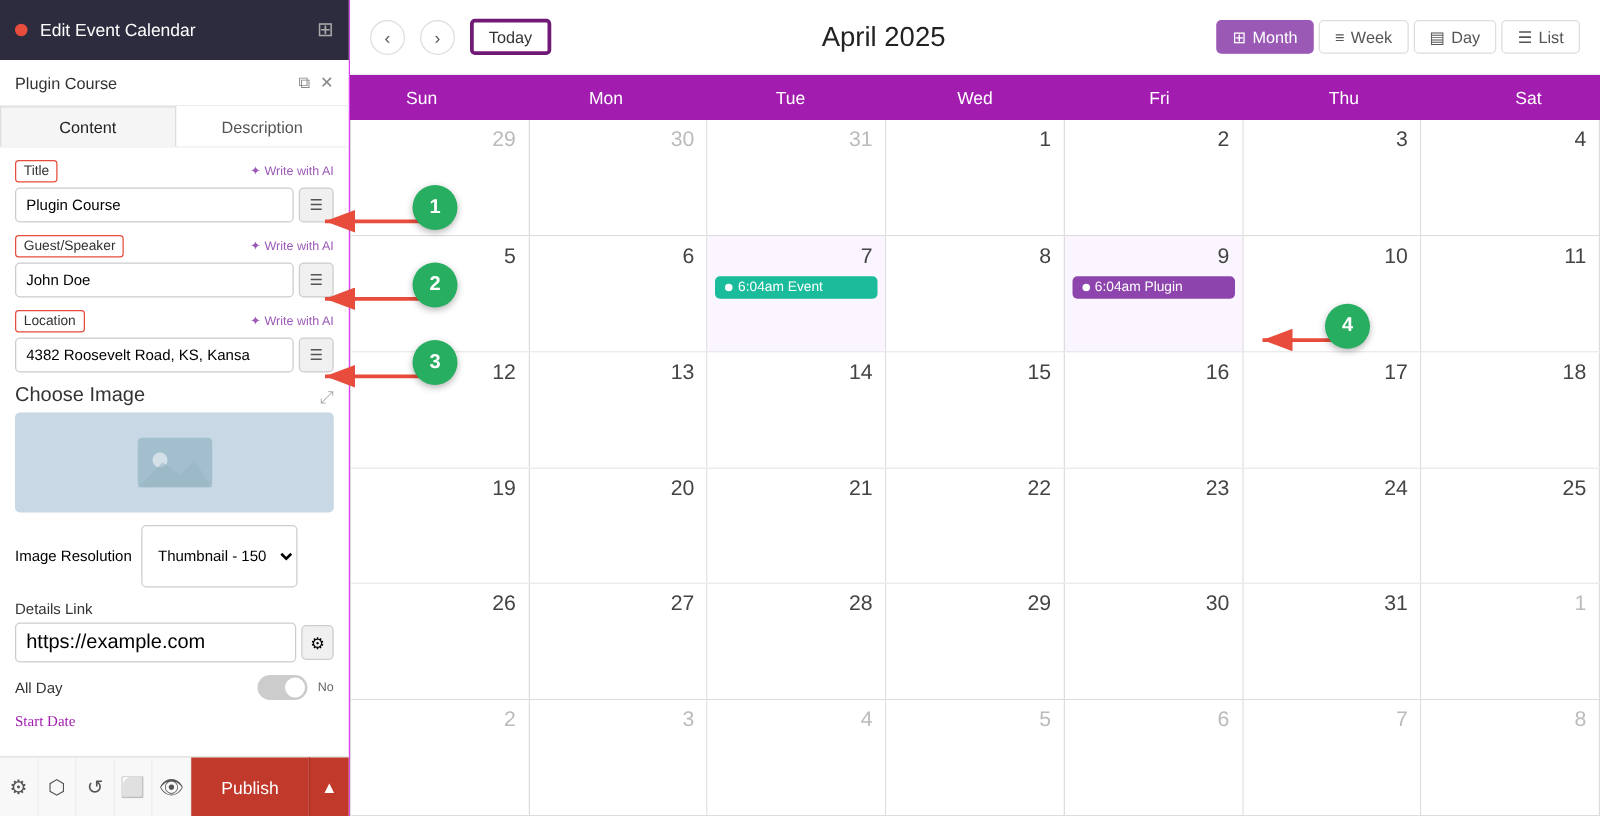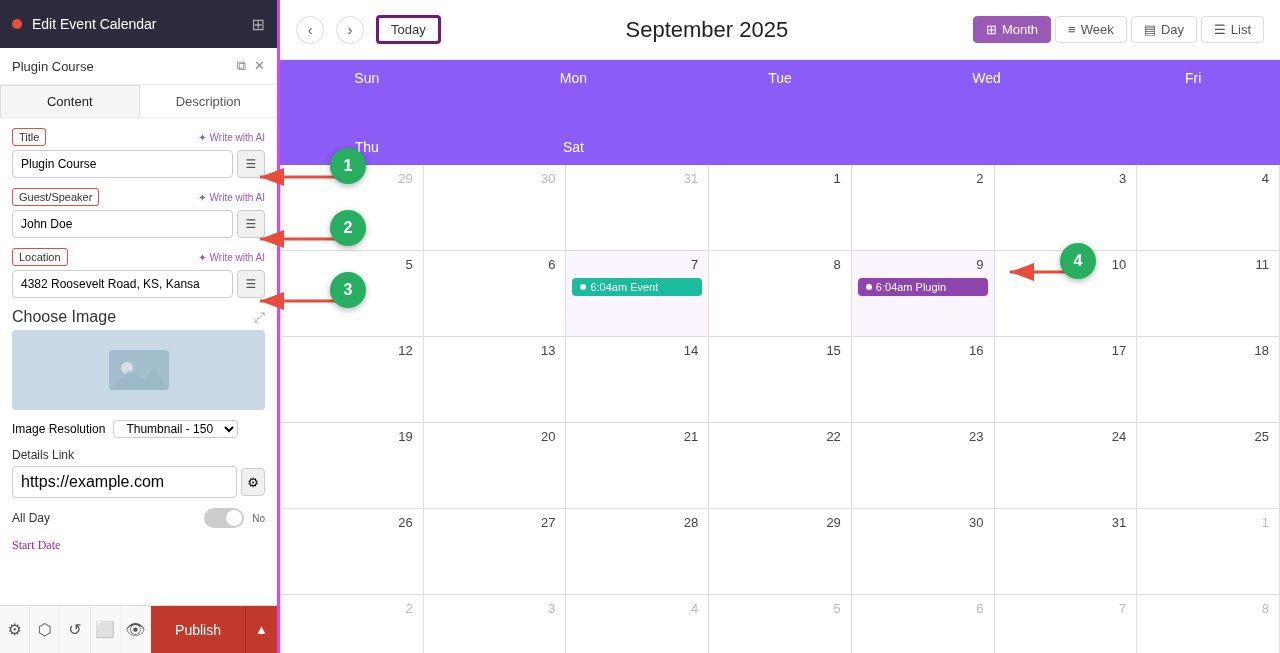--- a/index.html
+++ b/index.html
@@ -1,19 +1,19 @@
 <!DOCTYPE html>
 <html><head>
   <meta charset="utf-8">
   <style>
     * { box-sizing: border-box; margin: 0; padding: 0; }
     body { font-family: -apple-system, BlinkMacSystemFont, 'Segoe UI', sans-serif; font-size: 13px; background: #f0f0f0; display: flex; height: 653px; overflow: hidden; }
 
     
-    .sidebar { width: 280px; background: #fff; border-right: 3px solid #d946ef; display: flex; flex-direction: column; height: 653px; flex-shrink: 0; }
+    .sidebar { width: 280px; background: #fff; border-right: 1px solid #d946ef; display: flex; flex-direction: column; height: 653px; flex-shrink: 0; }
     .sidebar-header { background: #2c2c3e; color: #fff; display: flex; align-items: center; justify-content: space-between; padding: 0 12px; height: 48px; font-size: 14px; font-weight: 500; }
     .sidebar-header-left { display: flex; align-items: center; gap: 10px; }
     .sidebar-dot { width: 10px; height: 10px; background: #e74c3c; border-radius: 50%; }
     .sidebar-header-icons { display: flex; gap: 8px; align-items: center; }
     .header-icon { color: #aaa; cursor: pointer; font-size: 16px; }
 
     .panel-header { display: flex; align-items: center; justify-content: space-between; padding: 10px 12px; border-bottom: 1px solid #eee; }
     .panel-title { font-size: 13px; color: #333; }
     .panel-icons { display: flex; gap: 8px; color: #888; }
 
@@ -27,21 +27,21 @@
     .field-label { font-size: 11px; color: #333; border: 1.5px solid #e74c3c; padding: 2px 6px; border-radius: 3px; }
     .ai-link { font-size: 10px; color: #9b59b6; display: flex; align-items: center; gap: 3px; cursor: pointer; }
     .input-row { display: flex; align-items: center; gap: 4px; }
     .input-row input { flex: 1; border: 1px solid #ccc; border-radius: 4px; padding: 6px 8px; font-size: 12px; }
     .input-icon { width: 28px; height: 28px; background: #f0f0f0; border: 1px solid #ccc; border-radius: 4px; display: flex; align-items: center; justify-content: center; cursor: pointer; color: #555; font-size: 12px; }
 
     .image-placeholder { width: 100%; height: 80px; background: #c8d8e4; border-radius: 4px; display: flex; align-items: center; justify-content: center; margin-bottom: 10px; overflow: hidden; }
     .image-placeholder svg { opacity: 0.6; }
 
     .resolution-row { display: flex; align-items: center; gap: 8px; margin-bottom: 10px; font-size: 12px; }
-    .resolution-select { border: 1px solid #ccc; border-radius: 4px; padding: 0 8px; font-size: 12px; background: #fff; cursor: pointer; }
+    .resolution-select { border: 1px solid #ccc; border-radius: 4px; padding: 16px 8px; font-size: 12px; background: #fff; cursor: pointer; }
 
     .link-row { display: flex; align-items: center; gap: 4px; margin-bottom: 10px; }
     .link-row input { flex: 1; border: 1px solid #ccc; border-radius: 4px; padding: 6px 8px; font-size: 16px; }
     .gear-btn { width: 28px; height: 28px; background: #f0f0f0; border: 1px solid #ccc; border-radius: 4px; display: flex; align-items: center; justify-content: center; cursor: pointer; }
 
     .toggle-row { display: flex; align-items: center; justify-content: space-between; margin-bottom: 10px; font-size: 12px; color: #333; }
     .toggle { background: #ccc; border-radius: 12px; width: 40px; height: 20px; display: flex; align-items: center; padding: 2px; cursor: pointer; }
     .toggle-knob { width: 16px; height: 16px; background: #fff; border-radius: 50%; margin-left: auto; }
     .toggle-label { font-size: 10px; color: #666; margin-left: 4px; }
 
@@ -59,28 +59,28 @@
     .cal-header { display: flex; align-items: center; padding: 10px 16px; border-bottom: 1px solid #eee; gap: 12px; height: 60px; }
     .nav-btn { background: none; border: 1px solid #ddd; width: 28px; height: 28px; border-radius: 50%; cursor: pointer; display: flex; align-items: center; justify-content: center; color: #555; font-size: 14px; }
     .today-btn { border: 3px solid #701a75; border-radius: 4px; padding: 4px 12px; background: #fff; cursor: pointer; font-size: 13px; color: #333; }
     .cal-title { flex: 1; text-align: center; font-size: 22px; font-weight: 400; color: #222; }
     .view-buttons { display: flex; gap: 4px; }
     .view-btn { border: 1px solid #ddd; border-radius: 4px; padding: 5px 12px; background: #fff; cursor: pointer; font-size: 13px; color: #555; display: flex; align-items: center; gap: 5px; }
     .view-btn.active { background: #9b59b6; color: #fff; border-color: #9b59b6; }
 
     
     .cal-grid { flex: 1; display: flex; flex-direction: column; overflow: hidden; }
-    .cal-days-header { display: grid; grid-template-columns: repeat(5, 1fr); background: #8b5cf6; gap: 33px; }
+    .cal-days-header { display: grid; grid-template-columns: repeat(7, 1fr); background: #a21caf; gap: 33px; }
     .cal-day-header { color: #fff; text-align: center; padding: 10px 0; font-size: 14px; font-weight: 500; }
     .cal-body { flex: 1; display: grid; grid-template-rows: repeat(6, 1fr); border-left: 1px solid #ddd; }
     .cal-week { display: grid; grid-template-columns: repeat(7, 1fr); border-bottom: 1px solid #ddd; }
     .cal-cell { border-right: 1px solid #ddd; padding: 4px 6px; min-height: 85px; position: relative; background: #fff; }
     .cal-cell.other-month .cell-date { color: #bbb; }
     .cal-cell.highlighted { background: #faf5ff; }
-    .cell-date { font-size: 13px; color: #444; text-align: right; padding: 2px 4px; }
+    .cell-date { font-size: 17px; color: #444; text-align: right; padding: 2px 4px; }
     .event-pill { border-radius: 4px; padding: 3px 8px; font-size: 11px; margin-top: 4px; cursor: pointer; display: flex; align-items: center; gap: 4px; }
     .event-pill.purple { background: #8e44ad; color: #fff; }
     .event-pill.teal { background: #1abc9c; color: #fff; }
     .event-dot { width: 6px; height: 6px; border-radius: 50%; background: #fff; flex-shrink: 0; }
 
     
     .circle-annotation { width: 36px; height: 36px; border-radius: 50%; background: #27ae60; color: #fff; font-weight: bold; font-size: 16px; display: flex; align-items: center; justify-content: center; position: absolute; z-index: 10; box-shadow: 0 2px 6px rgba(0,0,0,0.3); }
   </style>
 </head>
 <body>
@@ -213,21 +213,21 @@
     </div>
   </div>
 </div>
 
 <div class="main">
 
   <div class="cal-header">
     <button class="nav-btn">‹</button>
     <button class="nav-btn">›</button>
     <button class="today-btn">Today</button>
-    <span class="cal-title">September 2025</span>
+    <span class="cal-title">April 2025</span>
     <div class="view-buttons">
       <button class="view-btn active">
         <span>⊞</span>
         <span>Month</span>
       </button>
       <button class="view-btn">
         <span>≡</span>
         <span>Week</span>
       </button>
       <button class="view-btn">

